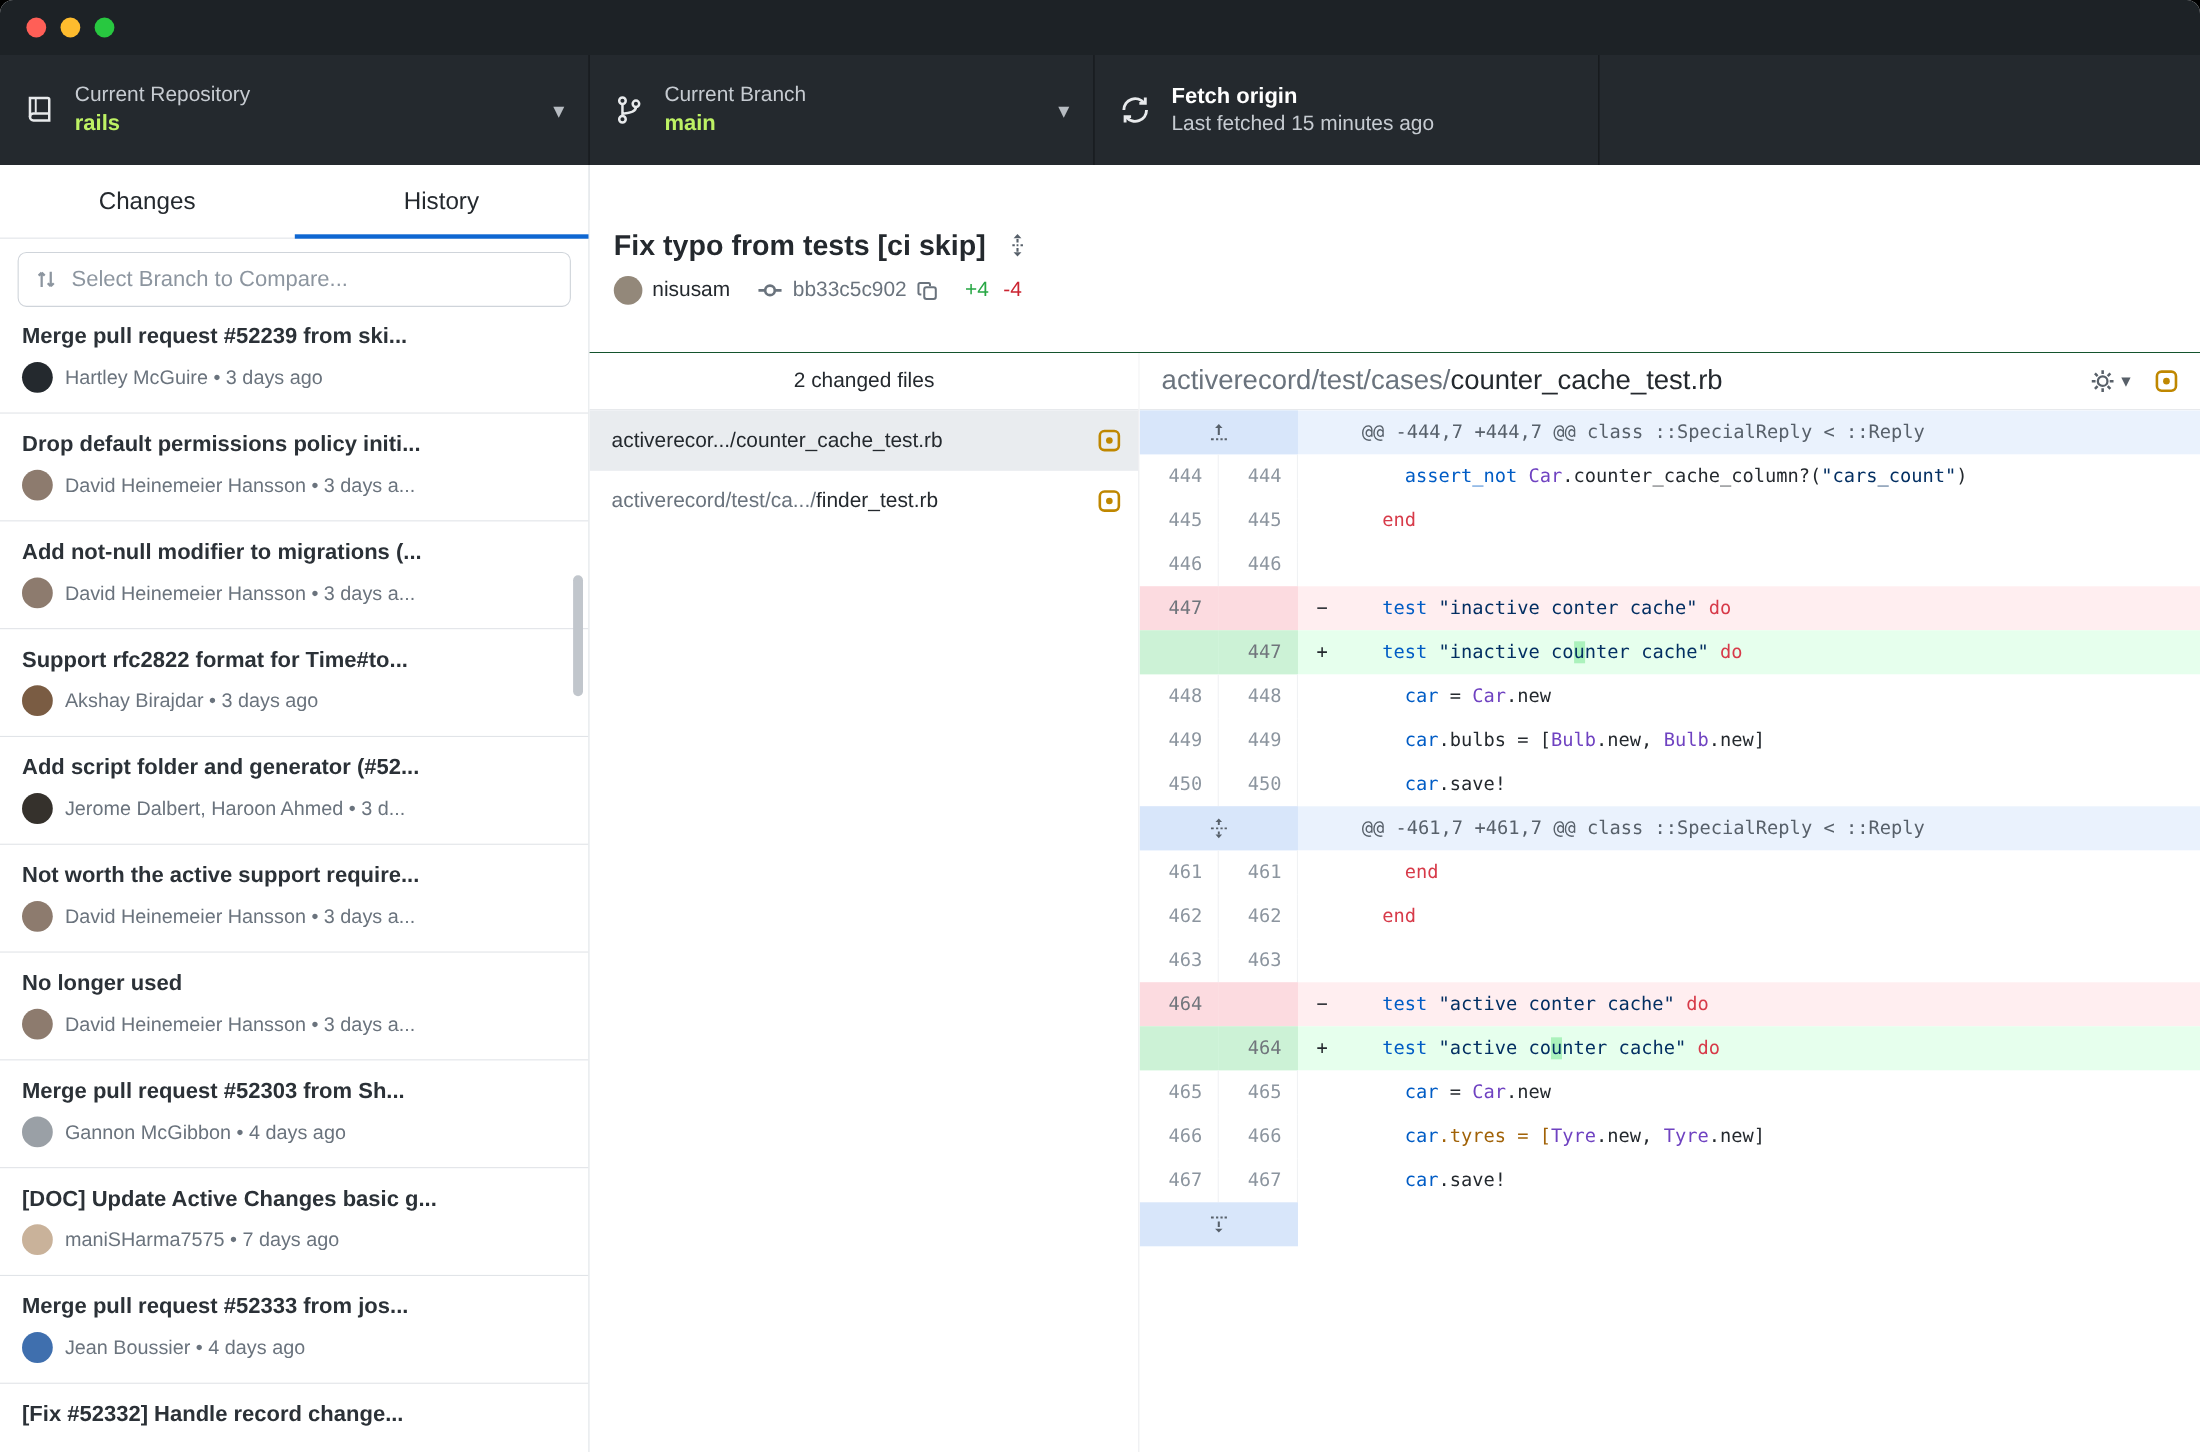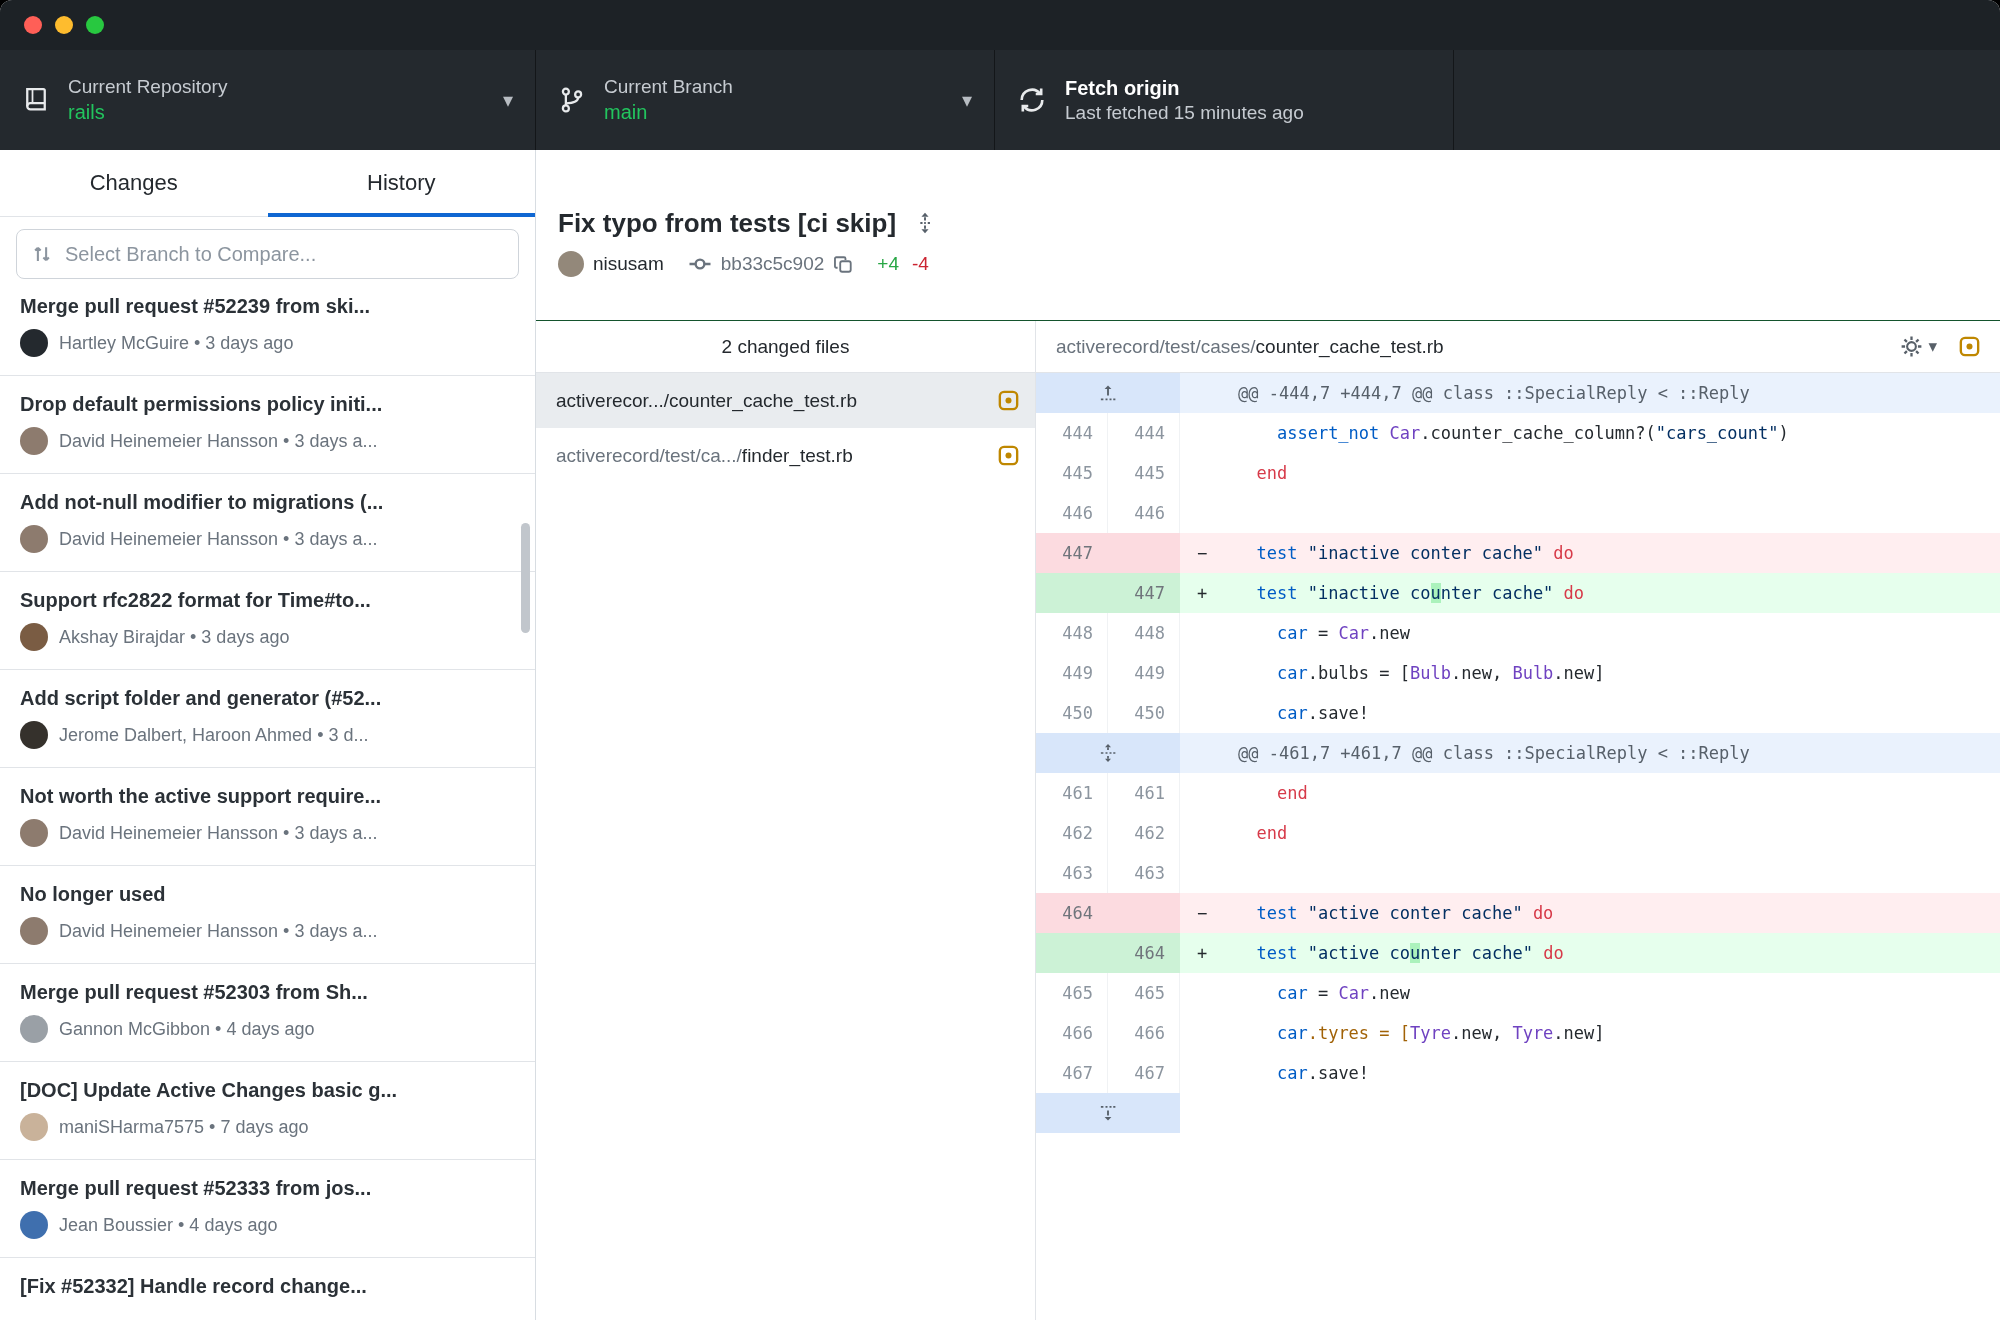--- a/index.html
+++ b/index.html
@@ -13,21 +13,21 @@
   
   .toolbar{height:100px;flex:none;background:var(--toolbar-bg);display:flex;}
   .tb-sec{box-sizing:border-box;display:flex;align-items:center;padding:0 22px;
     border-right:1px solid #131619;color:#fff;}
   .tb-repo{width:536px;}
   .tb-branch{width:459px;}
   .tb-fetch{width:459px;}
   .tb-icon{flex:none;margin-right:18px;display:flex;}
   .tb-text{min-width:0;}
   .tb-label{color:#c6cbd1;font-size:19px;line-height:24px;}
-  .tb-value{color:#22c55e;font-size:20px;font-weight:400;line-height:26px;}
+  .tb-value{color:#bef264;font-size:20px;font-weight:700;line-height:26px;}
   .tb-title{color:#fff;font-size:20px;font-weight:700;line-height:26px;}
   .tb-sub{color:#c6cbd1;font-size:19px;line-height:24px;}
   .tb-chevron{margin-left:auto;color:#b7bcc2;font-size:20px;}
   
   .content{flex:1;display:flex;min-height:0;}
   
   .sidebar{width:536px;flex:none;box-sizing:border-box;border-right:1px solid #d8dde2;
     display:flex;flex-direction:column;background:#fff;}
   .tabbar{height:66px;flex:none;display:flex;border-bottom:1px solid #e1e4e8;}
   .tab{flex:1;display:flex;align-items:center;justify-content:center;font-size:22px;
@@ -67,21 +67,21 @@
     display:flex;align-items:center;background:#fff;}
   .files-header{justify-content:center;font-size:19px;color:#24292e;}
   .file-list{flex:1;overflow:hidden;}
   .file-row{height:55px;display:flex;align-items:center;padding:0 16px 0 20px;font-size:19px;gap:10px;}
   .file-row.selected{background:#e9ecef;}
   .f-name{flex:1;white-space:nowrap;overflow:hidden;}
   .muted{color:#6a737d;}
   .dark{color:#24292e;}
   .diff-panel{flex:1;min-width:0;display:flex;flex-direction:column;background:#fff;}
   .diff-header{padding:0 20px;gap:6px;}
-  .breadcrumb{flex:1;font-size:19px;white-space:nowrap;overflow:hidden;}
+  .breadcrumb{flex:1;font-size:25px;white-space:nowrap;overflow:hidden;}
   .gear-group{display:flex;align-items:center;gap:5px;margin-right:16px;}
   .gear-chevron{color:#586069;font-size:17px;}
   
   .diff-body{flex:1;min-height:0;overflow:hidden;background:#fff;
     font-family:"DejaVu Sans Mono","Liberation Mono",monospace;font-size:17px;}
   .drow{display:flex;height:40px;line-height:40px;}
   .num{width:72px;flex:none;box-sizing:border-box;text-align:right;padding-right:14px;
     color:#8c959f;border-right:1px solid #f0f2f4;}
   .marker{width:44px;flex:none;text-align:center;color:#24292e;}
   .code{flex:1;min-width:0;white-space:pre;overflow:hidden;padding-left:12px;}

